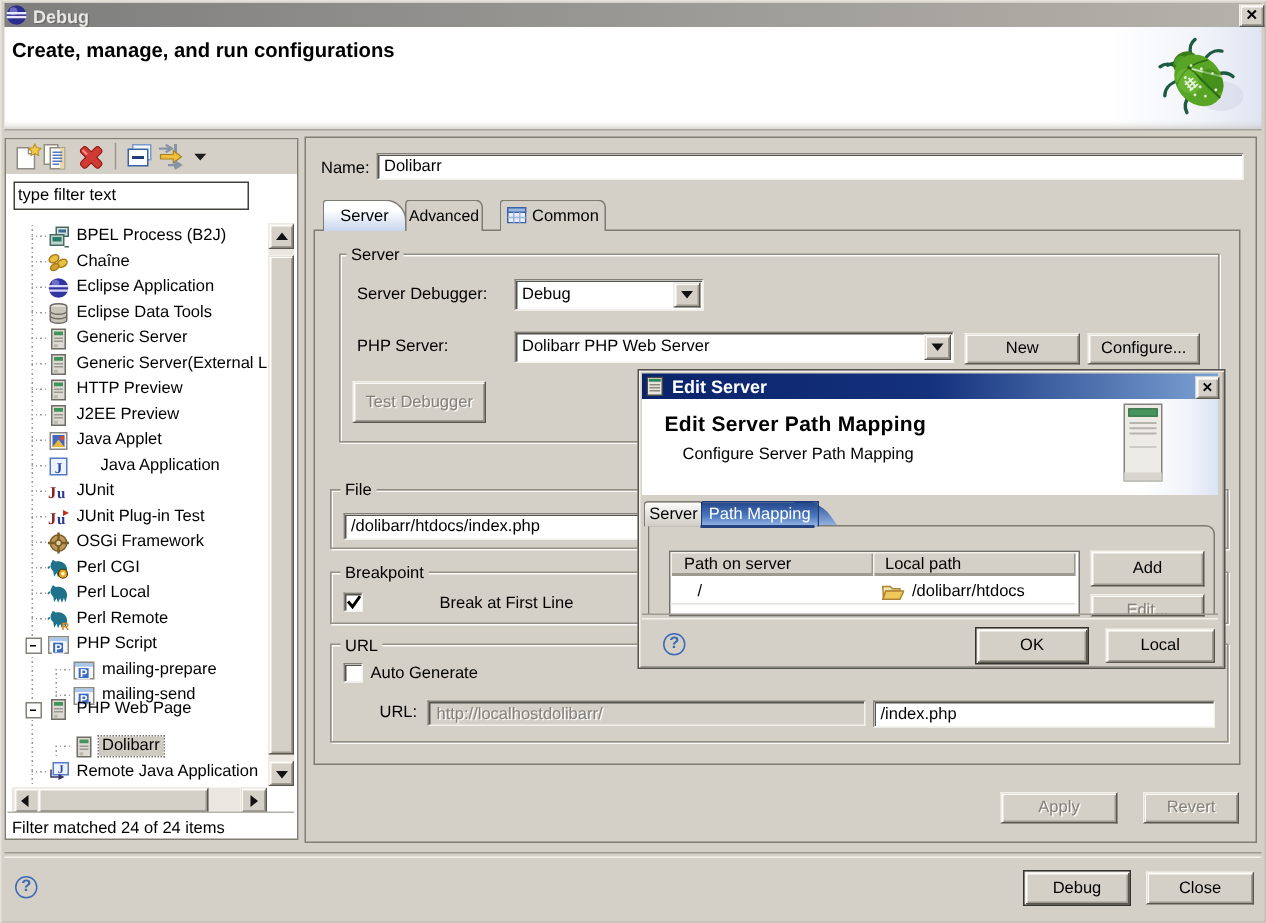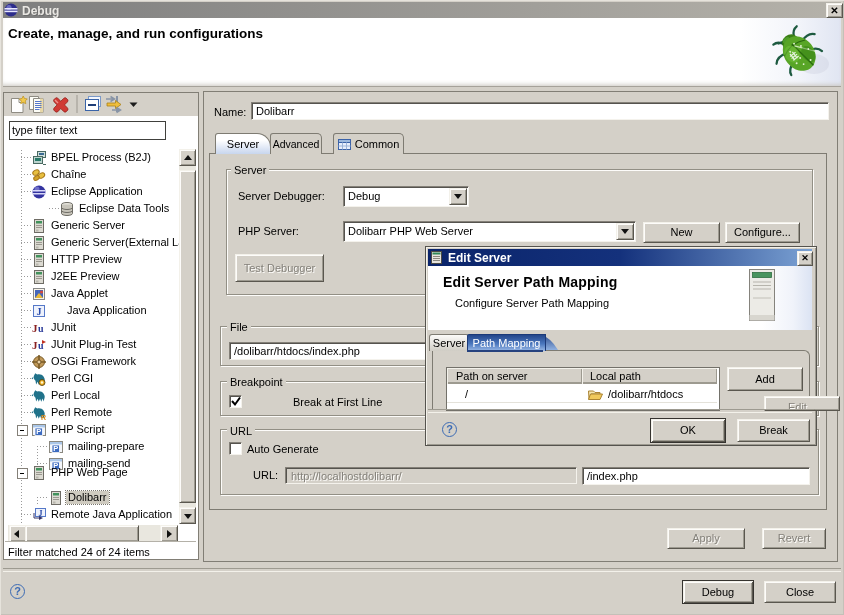--- a/index.html
+++ b/index.html
@@ -193,21 +193,21 @@
       <span class="ticon" style="left:26px;">
         <svg width="16" height="16" viewBox="0 0 16 16">
           <circle cx="8" cy="8" r="6.5" fill="#3434a0"></circle>
           <circle cx="6" cy="5" r="2.5" fill="#8888d8" opacity="0.7"></circle>
           <rect x="1.5" y="6" width="13" height="1.5" fill="#d8d8f8"></rect>
           <rect x="1.5" y="9" width="13" height="1.5" fill="#d8d8f8"></rect>
         </svg>
       </span>
       <span class="ttext" style="left:44px;">Eclipse Application</span>
     </div>
-<div class="treerow" style="left:0;top:52px;margin-left:28px;">
+<div class="treerow" style="left:0;top:52px;">
       <i class="stub"></i>
       <span class="ticon" style="left:26px;">
         <svg width="16" height="16" viewBox="0 0 16 16">
           <ellipse cx="8" cy="3.5" rx="5.5" ry="2" fill="#e8e6de" stroke="#6e6c65"></ellipse>
           <path d="M2.5 3.5 v9 c0 1.1 2.5 2 5.5 2 s5.5-0.9 5.5-2 v-9" fill="#c8c5bb" stroke="#6e6c65"></path>
           <path d="M2.5 6.5 c0 1.1 2.5 2 5.5 2 s5.5-0.9 5.5-2 M2.5 9.5 c0 1.1 2.5 2 5.5 2 s5.5-0.9 5.5-2" fill="none" stroke="#6e6c65"></path>
         </svg>
       </span>
       <span class="ttext" style="left:44px;">Eclipse Data Tools</span>
     </div>
@@ -521,23 +521,23 @@
 <div class="abs" style="left:588px;top:389px;width:15px;height:11px;">
 <svg width="15" height="11" viewBox="0 0 15 11">
       <path d="M0.5 2 h5 l1.5 1.5 h5 v1.5 h-9 l-2 5z" fill="#f4e6b2" stroke="#ab8433"></path>
       <path d="M2.5 5 h12 l-2.5 5.5 h-11.5z" fill="#f0c95c" stroke="#ab8433"></path>
     </svg>
 </div>
 <div class="abs lbl" style="left:608px;top:388px;">/dolibarr/htdocs</div>
 <div class="abs" style="left:447px;top:402px;width:270px;height:1px;background:#e4e2da;"></div>
 
 <div class="abs btn" style="left:727px;top:367px;width:74px;height:22px;line-height:22px;">Add</div>
-<div class="abs btn dis" style="left:764px;top:396px;width:74px;height:13px;line-height:20px;overflow:hidden;">Edit...</div>
+<div class="abs btn dis" style="left:727px;top:396px;width:74px;height:13px;line-height:20px;overflow:hidden;">Edit...</div>
 
 <div class="abs" style="left:428px;top:409px;width:384px;height:2px;border-top:1px solid #9d9a90;border-bottom:1px solid #f3f1ea;"></div>
 <div class="abs" style="left:442px;top:422px;width:15px;height:15px;border:1.5px solid #3c6bb4;border-radius:50%;color:#3c6bb4;font-weight:bold;font-size:11px;text-align:center;line-height:13px;box-sizing:border-box;">?</div>
 <div class="abs btndef" style="left:650px;top:418px;width:74px;height:23px;line-height:23px;">OK</div>
-<div class="abs btn" style="left:737px;top:419px;width:71px;height:21px;line-height:21px;">Break</div>
+<div class="abs btn" style="left:737px;top:419px;width:71px;height:21px;line-height:21px;">Local</div>
 
 <div class="abs" style="left:3px;top:568px;width:838px;height:2px;border-top:1px solid #9d9a90;border-bottom:1px solid #f3f1ea;"></div>
 <div class="abs" style="left:10px;top:584px;width:15px;height:15px;border:1.5px solid #3c6bb4;border-radius:50%;color:#3c6bb4;font-weight:bold;font-size:11px;text-align:center;line-height:13px;box-sizing:border-box;">?</div>
 <div class="abs btndef" style="left:682px;top:580px;width:70px;height:22px;line-height:22px;">Debug</div>
 <div class="abs btn" style="left:764px;top:581px;width:70px;height:20px;line-height:20px;">Close</div>
 
 </body></html>

